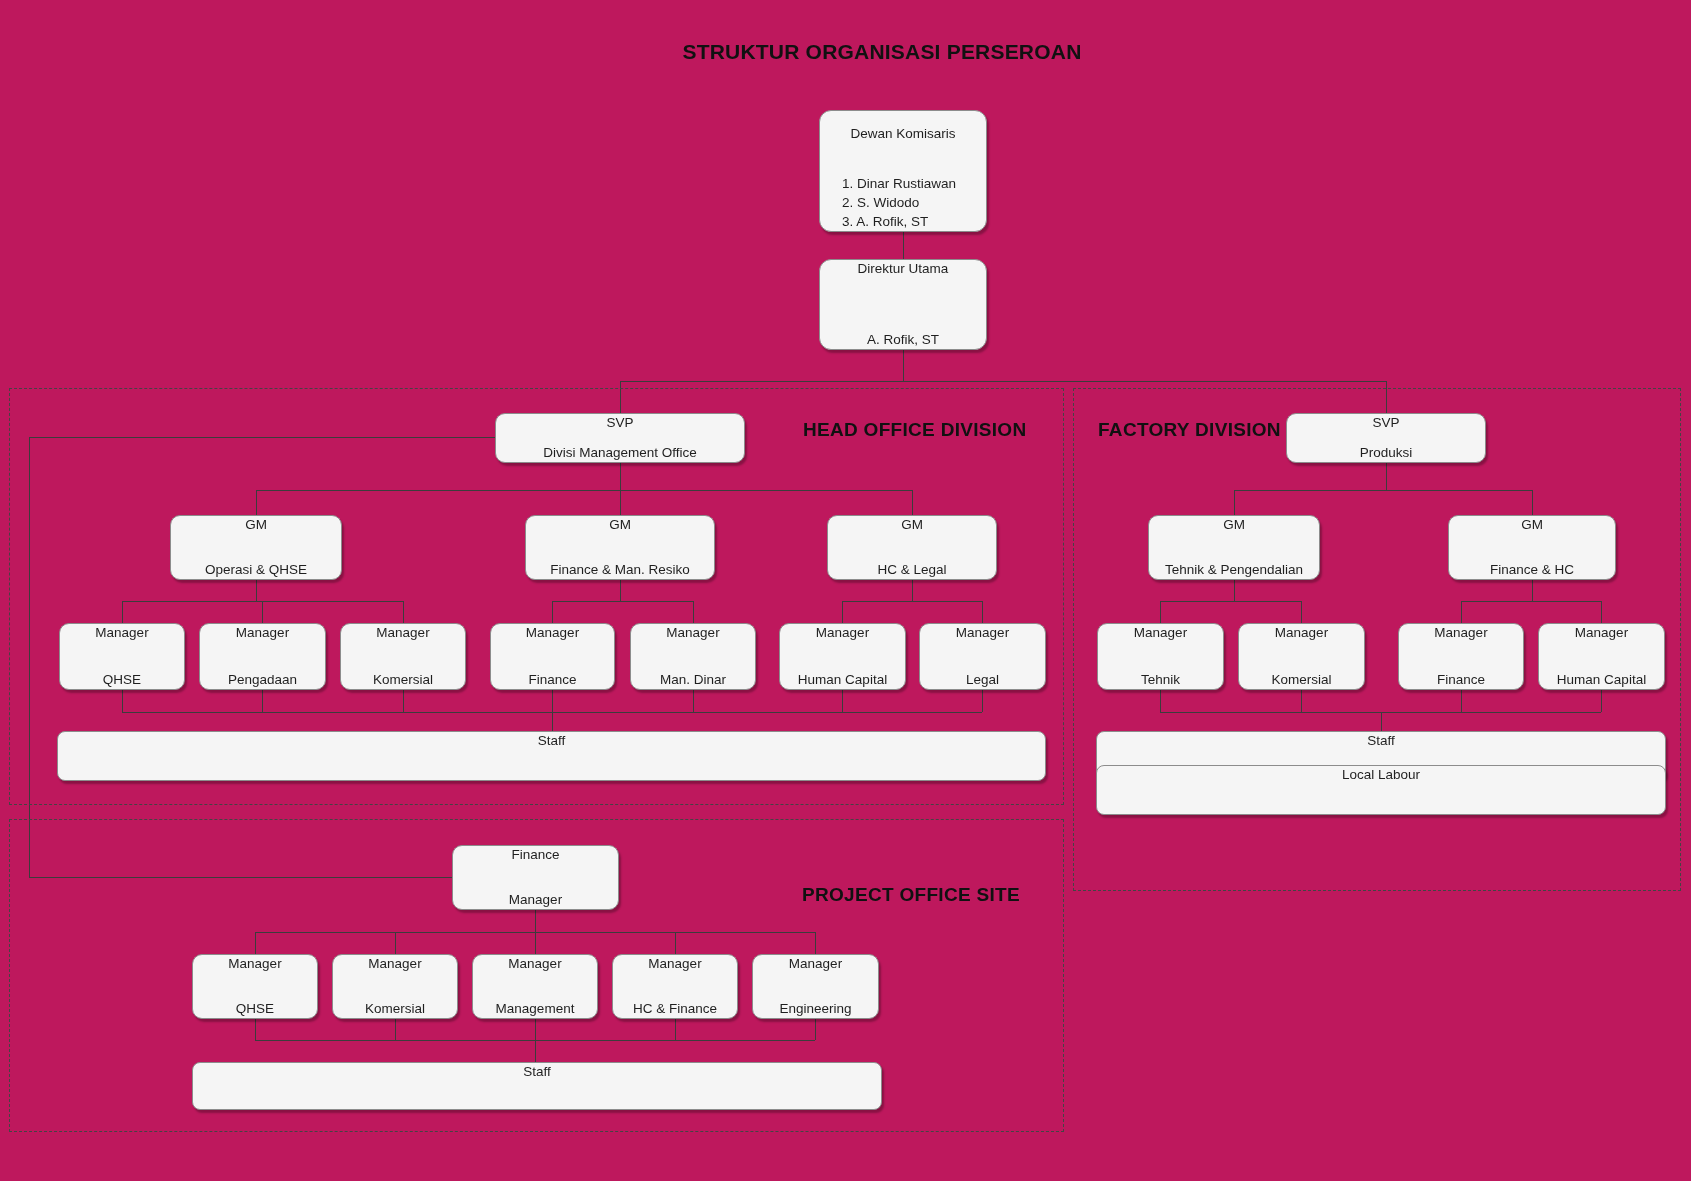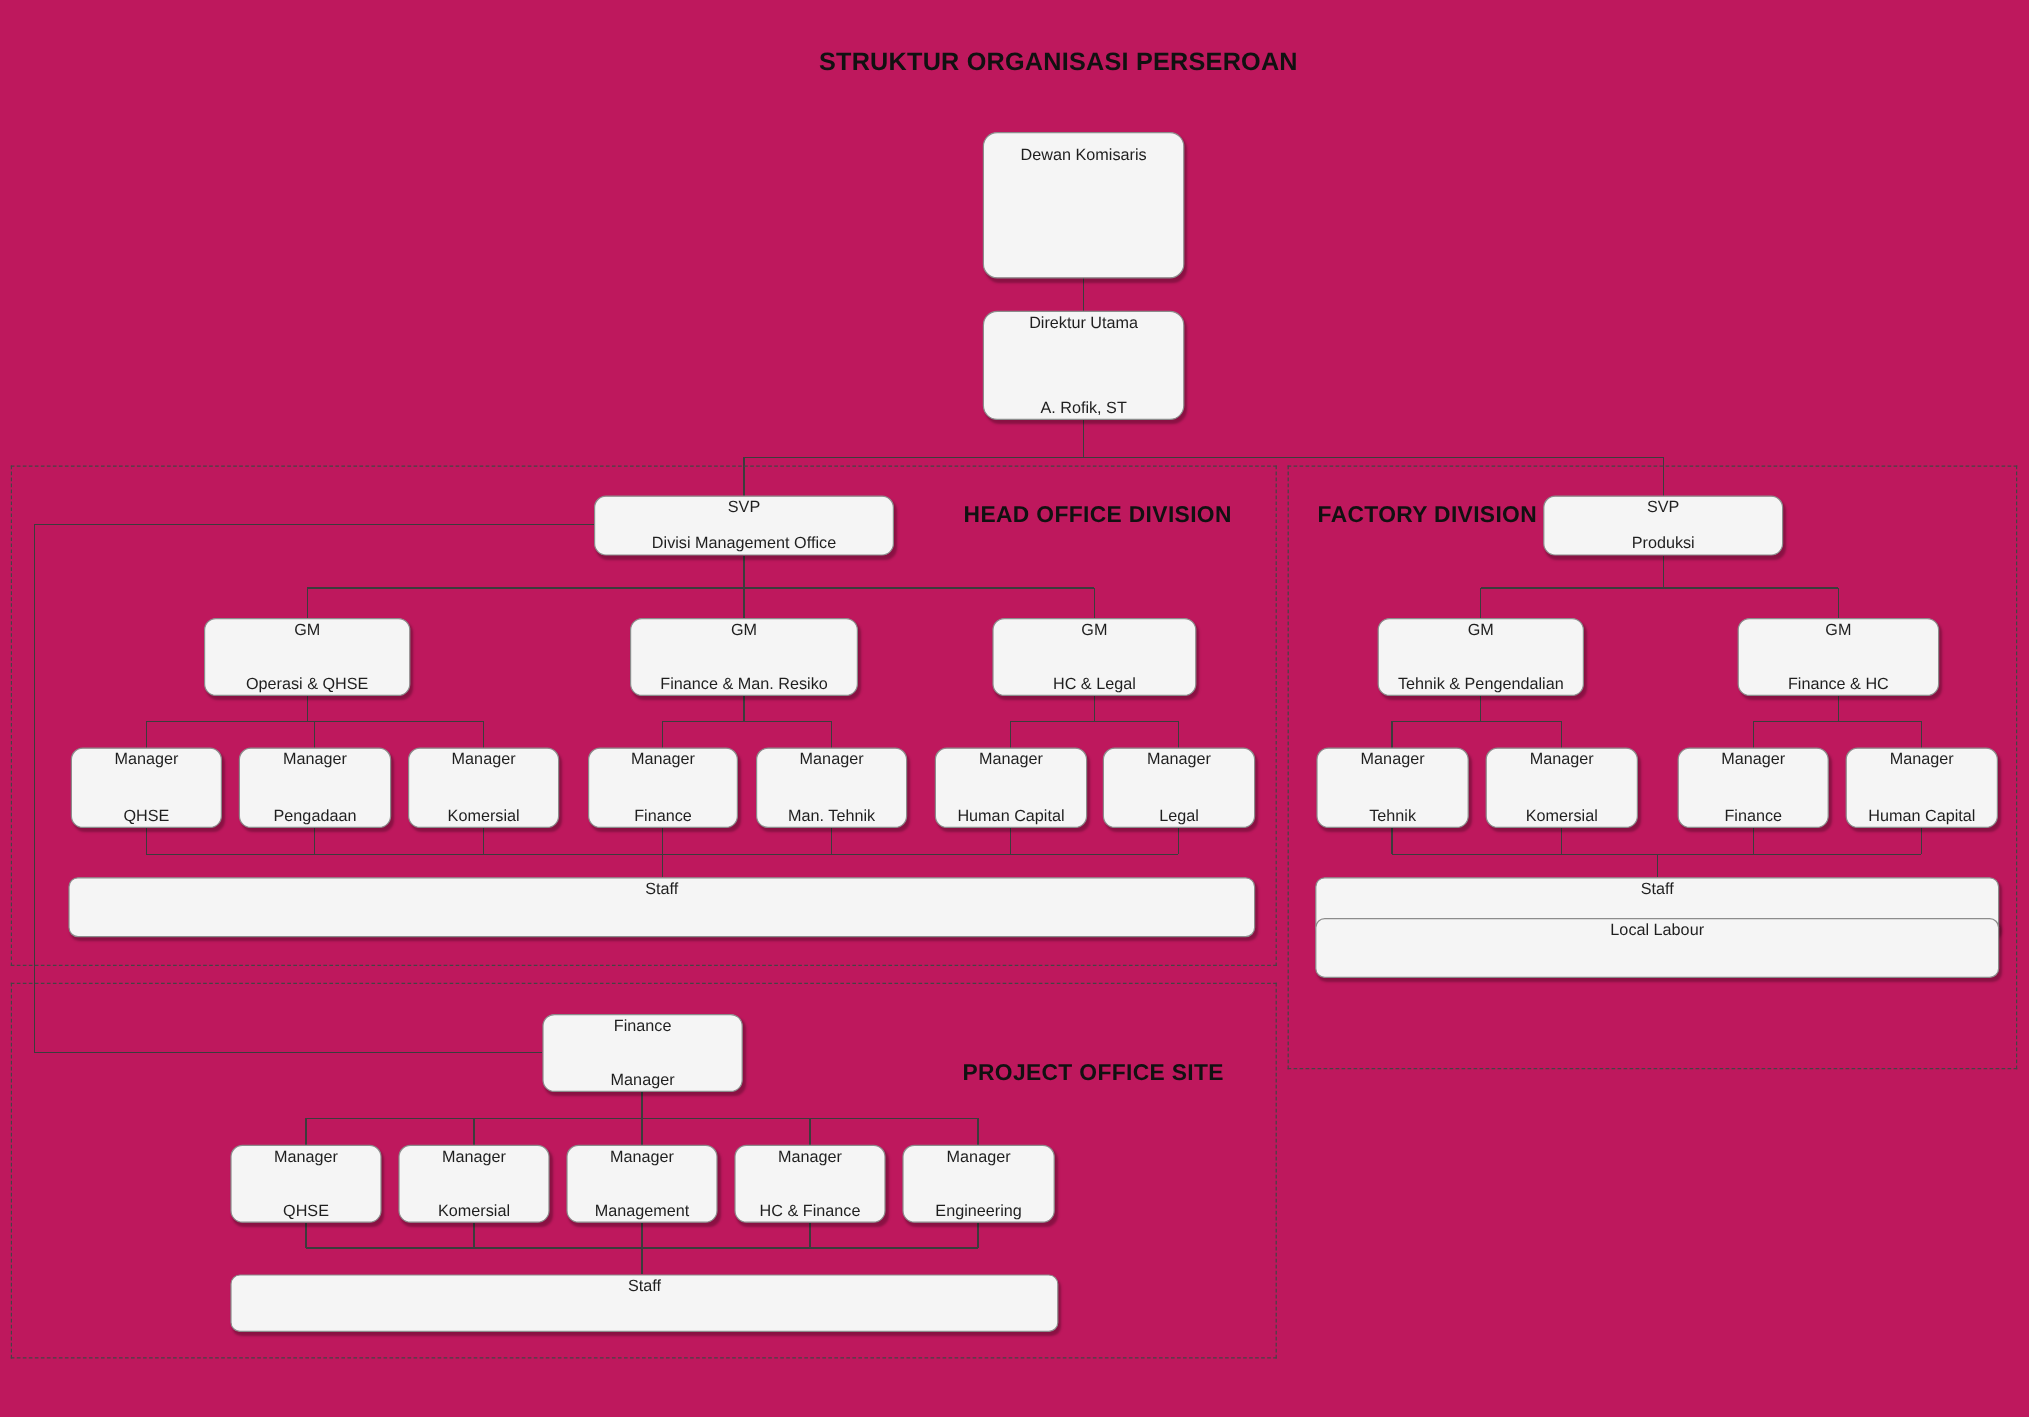--- a/index.html
+++ b/index.html
@@ -20,21 +20,21 @@
   }
   .node{
     position:absolute;box-sizing:border-box;
     background:#f5f5f5;border:1px solid #8c8c8c;border-radius:10px;
     box-shadow:2px 3px 2px rgba(0,0,0,0.28);
     display:flex;flex-direction:column;align-items:center;justify-content:space-between;
     font-size:13.5px;line-height:18px;text-align:center;color:#1f1f1f;
   }
   .node.two span{display:block;}
   .node.bar{border-radius:8px;}
-  .node.dewan{justify-content:flex-start;padding-top:9px;border-radius:12px;gap:20px;}
+  .node.dewan{justify-content:flex-end;padding-top:9px;border-radius:12px;gap:20px;}
   .node.dewan .node-title{font-size:13.5px;}
   .members{list-style:none;margin:11px 0 0 0;padding:0 0 0 22px;align-self:stretch;text-align:left;}
   .members li{line-height:19px;}
   .node.direktur{gap:15px;border-radius:12px;}
 </style>
 </head>
 <body>
 
 <div class="canvas">
 
@@ -67,20 +67,25 @@
   <div class="section" style="left:9px;top:388px;width:1053px;height:415px"></div>
   <div class="section" style="left:1073px;top:388px;width:606px;height:501px"></div>
   <div class="section" style="left:9px;top:819px;width:1053px;height:311px"></div>
 
   <div class="section-label" style="left:803px;top:419px">HEAD OFFICE DIVISION</div>
   <div class="section-label" style="left:1098px;top:419px">FACTORY DIVISION</div>
   <div class="section-label" style="left:802px;top:884px">PROJECT OFFICE SITE</div>
 
   <div class="node dewan" style="left:819px;top:110px;width:168px;height:122px">
     <div class="node-title">Dewan Komisaris</div>
+    <ul class="members">
+      <li>1. Dinar Rustiawan</li>
+      <li>2. S. Widodo</li>
+      <li>3. A. Rofik, ST</li>
+    </ul>
   </div>
 
   <div class="node direktur" style="left:819px;top:259px;width:168px;height:91px">
     <span>Direktur Utama</span>
     <span>A. Rofik, ST</span>
   </div>
 
   <div class="node two" style="left:495px;top:413px;width:250px;height:50px">
     <span>SVP</span>
     <span>Divisi Management Office</span>
@@ -110,21 +115,21 @@
   <div class="node two" style="left:340px;top:623px;width:126px;height:67px">
     <span>Manager</span>
     <span>Komersial</span>
   </div>
   <div class="node two" style="left:490px;top:623px;width:125px;height:67px">
     <span>Manager</span>
     <span>Finance</span>
   </div>
   <div class="node two" style="left:630px;top:623px;width:126px;height:67px">
     <span>Manager</span>
-    <span>Man. Tehnik</span>
+    <span>Man. Dinar</span>
   </div>
   <div class="node two" style="left:779px;top:623px;width:127px;height:67px">
     <span>Manager</span>
     <span>Human Capital</span>
   </div>
   <div class="node two" style="left:919px;top:623px;width:127px;height:67px">
     <span>Manager</span>
     <span>Legal</span>
   </div>
 

